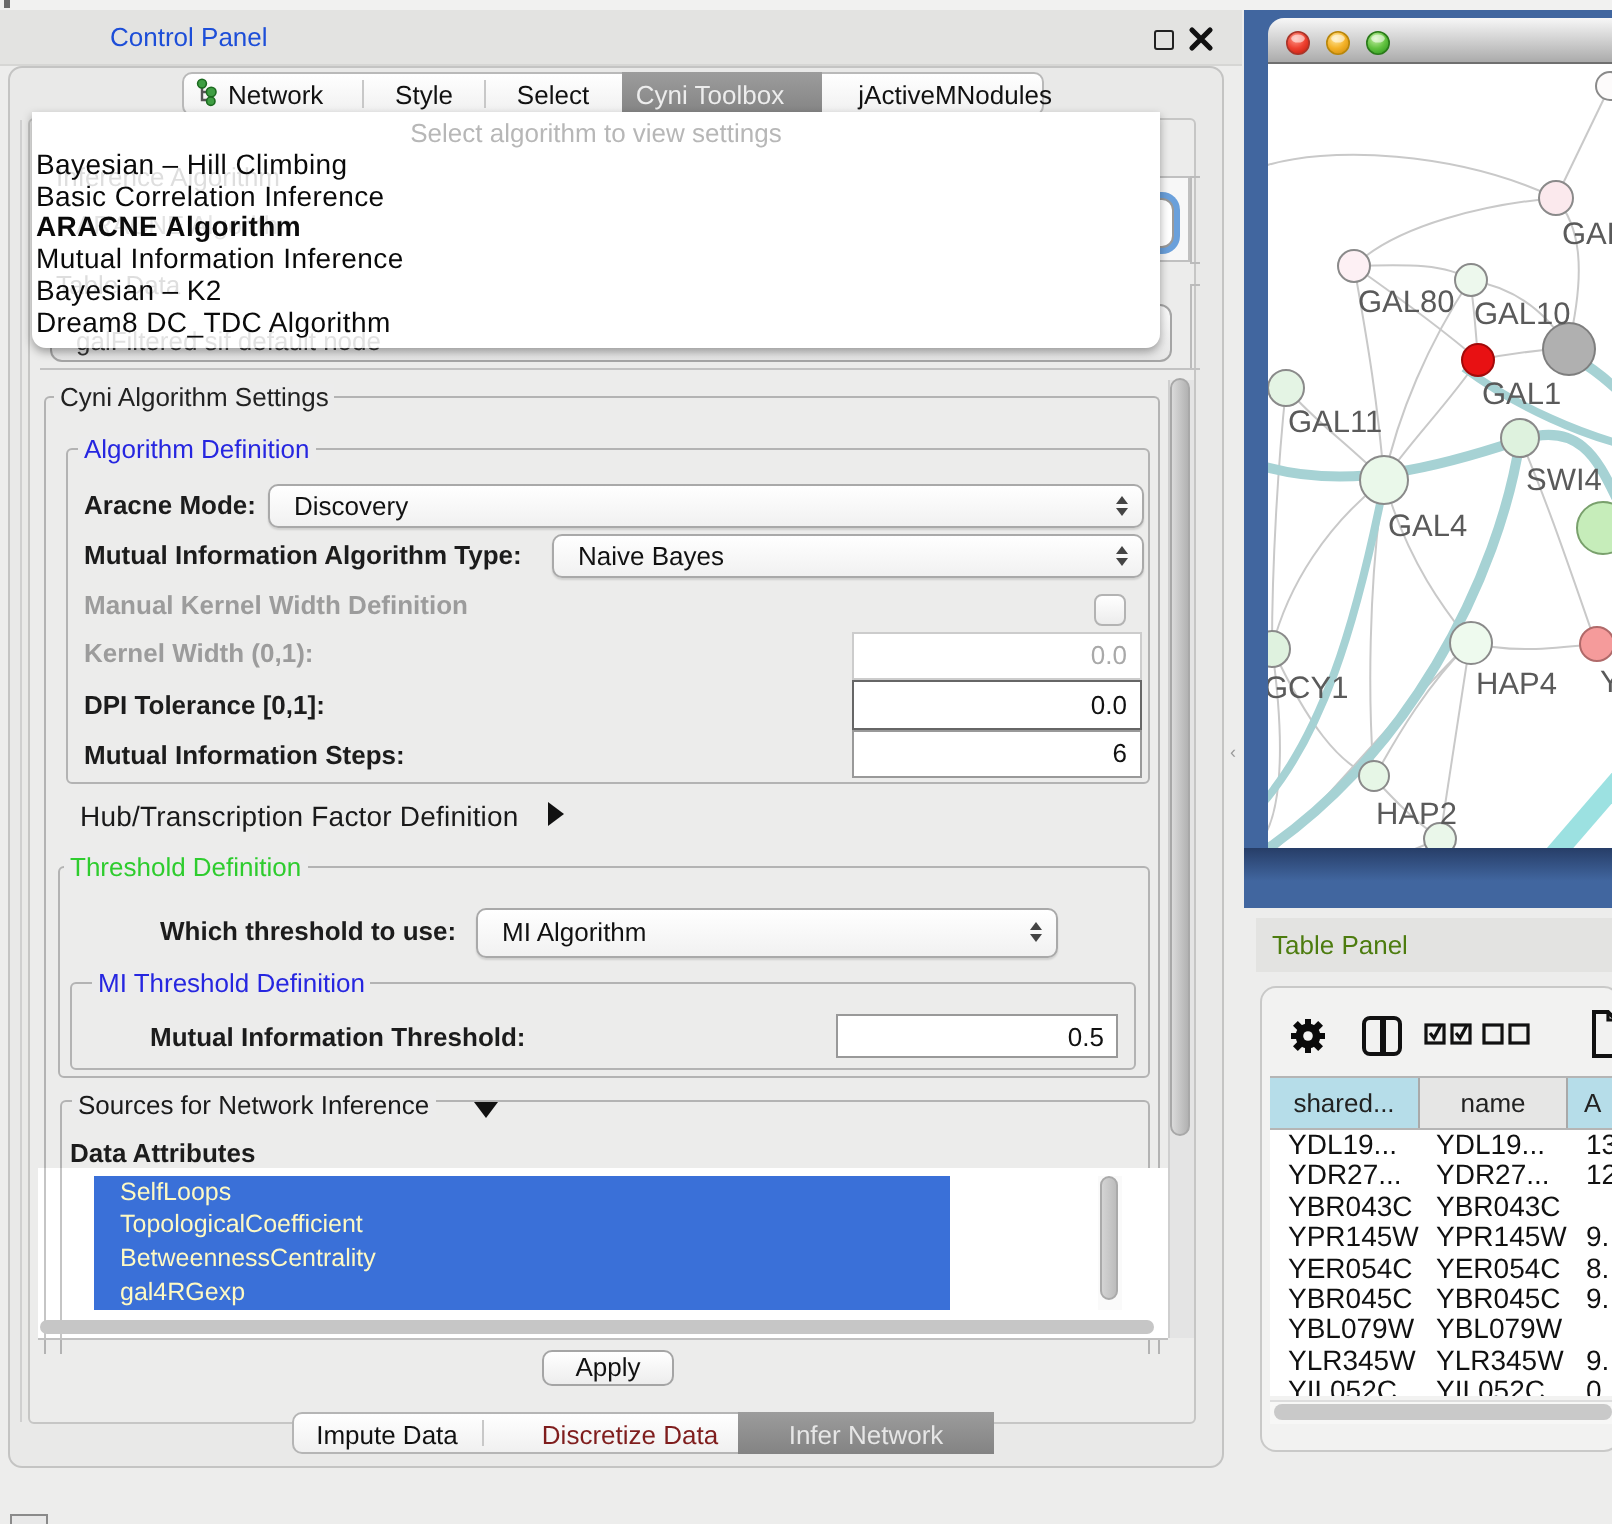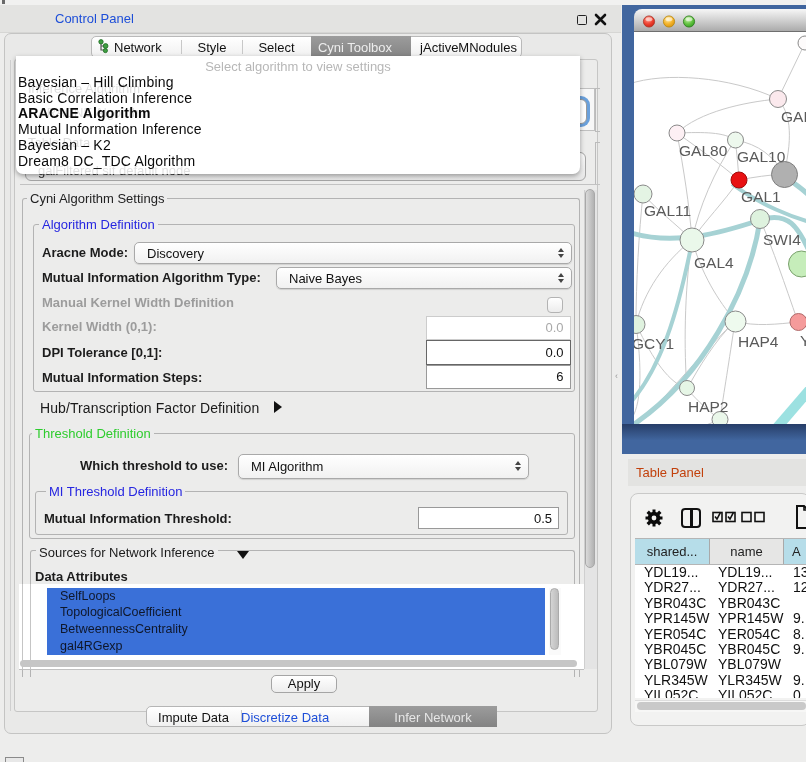--- a/index.html
+++ b/index.html
@@ -41,21 +41,21 @@
 <svg class="abs" style="left:97px;top:39px;" width="14" height="15" viewBox="0 0 14 15">
 <path d="M4 3 L4 11 L8 11 M4 7 L8 7" stroke="#555" stroke-width="1.2" fill="none"></path>
 <circle cx="4" cy="2.8" r="2.2" fill="#3f9e43" stroke="#1c6b20" stroke-width="0.8"></circle>
 <circle cx="8.6" cy="7" r="2.4" fill="#3f9e43" stroke="#1c6b20" stroke-width="0.8"></circle>
 <circle cx="8.4" cy="11.6" r="2.1" fill="#3f9e43" stroke="#1c6b20" stroke-width="0.8"></circle>
 </svg>
 <div class="abs" style="left:114px;top:40px;font-size:13px;color:#111;">Network</div>
 <div class="abs" style="left:182px;top:40px;width:60px;text-align:center;font-size:13px;color:#111;">Style</div>
 <div class="abs" style="left:243px;top:40px;width:67px;text-align:center;font-size:13px;color:#111;">Select</div>
 <div class="abs" style="left:311px;top:40px;width:88px;text-align:center;font-size:13px;color:#ededed;">Cyni Toolbox</div>
-<div class="abs" style="left:411px;top:40px;width:115px;text-align:center;font-size:13px;color:#111;">jActiveMNodules</div>
+<div class="abs" style="left:411px;top:40px;width:115px;text-align:right;font-size:13px;color:#111;">jActiveMNodules</div>
 
 <div class="abs" style="left:595px;top:88px;width:5px;height:1px;background:#bbb;"></div>
 <div class="abs" style="left:595px;top:88px;width:1px;height:43px;background:#bbb;"></div>
 <div class="abs" style="left:595px;top:131px;width:5px;height:1px;background:#bbb;"></div>
 <div class="abs" style="left:570px;top:88px;width:25px;height:43px;background:#f7f7f7;border:1px solid #c0c0c0;box-sizing:border-box;"></div>
 <div class="abs" style="left:555px;top:99px;width:32px;height:25px;background:#fff;border:1px solid #999;border-radius:6px;box-sizing:border-box;box-shadow:0 0 0 3px rgba(90,150,215,0.9);"></div>
 <div class="abs" style="left:595px;top:142px;width:5px;height:1px;background:#bbb;"></div>
 <div class="abs" style="left:595px;top:142px;width:1px;height:42px;background:#bbb;"></div>
 <div class="abs" style="left:20px;top:184px;width:580px;height:1px;background:#c2c2c2;"></div>
 <div class="abs" style="left:28px;top:135px;font-size:13px;color:#333;">Table Data</div>
@@ -122,51 +122,51 @@
 <div class="combo" style="left:238px;top:453.5px;width:289px;height:23px;">
     <span class="tx">MI Algorithm</span>
     <span class="arrows">
       <span class="up"></span>
       <span class="dn"></span>
     </span>
   </div>
 
 <div class="gb" style="left:35px;top:491px;width:531px;height:42px;"></div>
 <div class="gbt" style="left:46px;top:485px;color:#2626e0;">MI Threshold Definition</div>
-<div class="lbl" style="left:44px;top:511px;">Mutual Information Threshold:</div>
+<div class="lbl" style="left:75px;top:511px;">Mutual Information Threshold:</div>
 <div class="field" style="left:418px;top:507px;width:141px;height:22px;border:1px solid #999;">0.5</div>
 
 <div class="gb" style="left:30px;top:550px;width:543px;height:126px;border-bottom:none;border-radius:3px 3px 0 0;"></div>
 <div class="gbt" style="left:36px;top:546px;color:#1a1a1a;">Sources for Network Inference</div>
 <svg class="abs" style="left:236px;top:549px;" width="14" height="11" viewBox="0 0 14 11">
     <path d="M1 2 L13 2 L7 10 Z" fill="#111"></path>
   </svg>
 <div class="lbl" style="left:35px;top:569px;">Data Attributes</div>
 
 <div class="abs" style="left:18.5px;top:584px;width:565px;height:84.5px;background:#fff;"></div>
 <div class="abs" style="left:22px;top:584px;width:1px;height:84.5px;background:#c5c5c5;"></div>
 <div class="abs" style="left:30px;top:584px;width:1px;height:84.5px;background:#c5c5c5;"></div>
-<div class="abs" style="left:47px;top:587.5px;width:498px;height:67px;background:#3a70d8;color:#0f172a;font-size:12.5px;line-height:16.75px;padding-left:13px;box-sizing:border-box;">SelfLoops<br>TopologicalCoefficient<br>BetweennessCentrality<br>gal4RGexp</div>
+<div class="abs" style="left:47px;top:587.5px;width:428px;height:67px;background:#3a70d8;color:#fef9c3;font-size:12.5px;line-height:16.75px;padding-left:13px;box-sizing:border-box;">SelfLoops<br>TopologicalCoefficient<br>BetweennessCentrality<br>gal4RGexp</div>
 
 <div class="abs" style="left:549px;top:587.5px;width:12px;height:67px;background:#fafafa;"></div>
 <div class="abs" style="left:550px;top:588px;width:9px;height:62px;background:linear-gradient(90deg,#d4d4d4,#bcbcbc);border:1px solid #aaa;border-radius:5px;box-sizing:border-box;"></div>
 
 <div class="abs" style="left:20px;top:659.5px;width:557px;height:7px;background:#c6c6c6;border-radius:3.5px;"></div>
 <div class="abs" style="left:18.5px;top:668.5px;width:565px;height:1px;background:#c0c0c0;"></div>
 
 <div class="abs" style="left:583.5px;top:190px;width:13px;height:479px;background:#e4e4e4;border-left:1px solid #cfcfcf;box-sizing:border-box;"></div>
 <div class="abs" style="left:585px;top:189px;width:10px;height:379px;background:linear-gradient(90deg,#dadada,#b2b2b2);border:1px solid #a8a8a8;border-radius:5px;box-sizing:border-box;"></div>
 
 <div class="abs" style="left:271px;top:675px;width:66px;height:18px;background:linear-gradient(#ffffff,#ededed);border:1px solid #a5a5a5;border-radius:5px;box-sizing:border-box;text-align:center;font-size:13px;color:#111;line-height:16px;">Apply</div>
 
 <div class="abs" style="left:146px;top:706px;width:351px;height:21px;background:linear-gradient(#ffffff,#f0f0f0);border:1px solid #b5b5b5;border-radius:5px;box-sizing:border-box;"></div>
 <div class="abs" style="left:241px;top:710px;width:1px;height:13px;background:#c8c8c8;"></div>
 <div class="abs" style="left:369px;top:706px;width:128px;height:21px;background:linear-gradient(#9c9c9c,#838383);"></div>
 <div class="abs" style="left:146px;top:710px;width:95px;text-align:center;font-size:13px;color:#111;">Impute Data</div>
-<div class="abs" style="left:241px;top:710px;width:148px;text-align:left;font-size:13px;color:#1d4ed8;">Discretize Data</div>
+<div class="abs" style="left:241px;top:710px;width:148px;text-align:center;font-size:13px;color:#7f1d1d;">Discretize Data</div>
 <div class="abs" style="left:369px;top:710px;width:128px;text-align:center;font-size:13px;color:#e6e6e6;">Infer Network</div>
 
 <div class="abs" style="left:5px;top:757px;width:19px;height:10px;background:#e8e8e8;border:1.5px solid #8a8a8a;box-sizing:border-box;"></div>
 
 <div class="abs" style="left:615px;top:371px;font-size:9px;color:#999;">‹</div>
 
 <div class="abs" style="left:622px;top:5px;width:184px;height:449px;background:#41669f;"></div>
 <div class="abs" style="left:634px;top:9px;width:172px;height:23px;background:linear-gradient(#f7f7f7,#ababab);border-bottom:1px solid #6f6f6f;border-radius:8px 0 0 0;box-sizing:border-box;"></div>
 <svg class="abs" style="left:640px;top:13px;" width="60" height="17" viewBox="0 0 60 17">
 <defs>
@@ -261,21 +261,21 @@
 <text x="104" y="315">HAP4</text>
 <text x="166" y="314">YJ</text>
 <text x="54" y="380">HAP2</text>
 </g>
 </svg>
 </div>
 
 <div class="abs" style="left:622px;top:424px;width:184px;height:30px;background:linear-gradient(rgba(17,28,58,0.55),rgba(17,28,58,0) 55%),#41669f;"></div>
 
 <div class="abs" style="left:628px;top:459px;width:178px;height:27px;background:#e3e3e1;"></div>
-<div class="abs" style="left:636px;top:465px;font-size:13px;color:#c2410c;">Table Panel</div>
+<div class="abs" style="left:636px;top:465px;font-size:13px;color:#4d7c0f;">Table Panel</div>
 
 <div class="abs" style="left:630px;top:493px;width:180px;height:233px;background:#f2f2f1;border:1px solid #c9c9c8;border-radius:8px;box-sizing:border-box;"></div>
 
 <svg class="abs" style="left:644px;top:508px;" width="20" height="20" viewBox="0 0 20 20">
 <g fill="#0a0a0a">
 <circle cx="10" cy="10" r="6.2"></circle>
 <rect x="8.5" y="1.5" width="3" height="4"></rect>
 <rect x="8.5" y="14.5" width="3" height="4"></rect>
 <rect x="1.5" y="8.5" width="4" height="3"></rect>
 <rect x="14.5" y="8.5" width="4" height="3"></rect>

